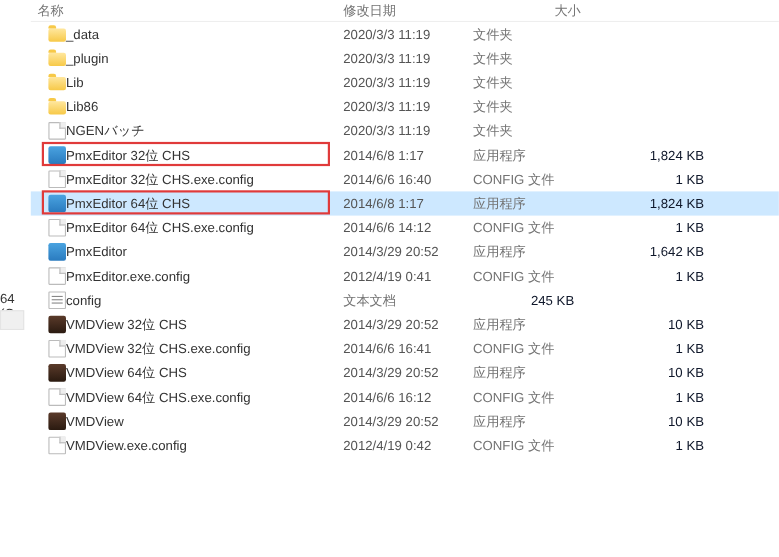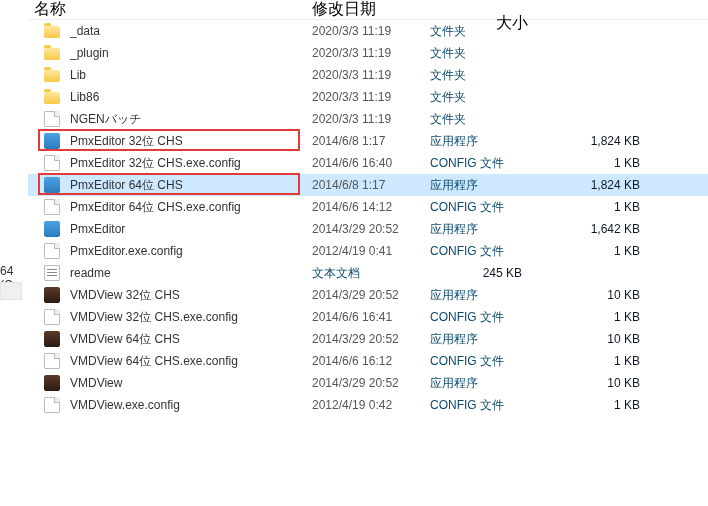--- a/index.html
+++ b/index.html
@@ -30,23 +30,23 @@
   position: absolute;
   left: 0;
   top: 282px;
   width: 22px;
   height: 18px;
   background: #f0f0f0;
   border: 1px solid #e4e4e4;
 }
 .header {
   display: flex;
-  align-items: center;
-  font-size: 16px;
-  color: #000000;
+  align-items: flex-end;
+  font-size: 12px;
+  color: #737373;
   height: 20px;
   border-bottom: 1px solid #eee;
   position: absolute;
   left: 28px; right: 0; top: 0;
 }
 .header .col { padding: 0 6px; }
 .col-name { width: 278px; padding-left: 10px; }
 .col-date { width: 118px; }
 .col-type { width: 126px; }
 .col-size { width: 110px; text-align: right; padding-right: 20px; margin-top: 27px; }
@@ -62,25 +62,25 @@
   position: relative;
 }
 .row.selected {
   background: #cde8ff;
 }
 .row .cell { padding: 0 6px; }
 .row .c-name {
   width: 278px;
   display: flex;
   align-items: center;
-  gap: 10px;
+  gap: 0;
   padding-left: 16px;
 }
 .row .c-date { width: 118px; color: #555; }
-.row .c-type { width: 126px; color: #0c4a6e; }
+.row .c-type { width: 126px; color: #737373; }
 .row .c-size { width: 110px; text-align: right; color: #0f172a; padding-right: 20px; }
 
 .icon {
   width: 16px; height: 16px;
   display: inline-flex;
   align-items: center; justify-content: center;
   flex-shrink: 0;
 }
 .icon-folder {
   background: linear-gradient(#ffe79e,#f7c948);
@@ -265,21 +265,21 @@
         <span class="icon icon-file"></span>
         <span>PmxEditor.exe.config</span>
       </div>
       <div class="cell c-date">2012/4/19 0:41</div>
       <div class="cell c-type">CONFIG 文件</div>
       <div class="cell c-size">1 KB</div>
     </div>
     <div class="row">
       <div class="cell c-name">
         <span class="icon icon-text"></span>
-        <span>readme</span>
+        <span>config</span>
       </div>
       <div class="cell c-type">文本文档</div>
       <div class="cell c-size">245 KB</div>
     </div>
     <div class="row">
       <div class="cell c-name">
         <span class="icon icon-app-dark"></span>
         <span>VMDView 32位 CHS</span>
       </div>
       <div class="cell c-date">2014/3/29 20:52</div>

